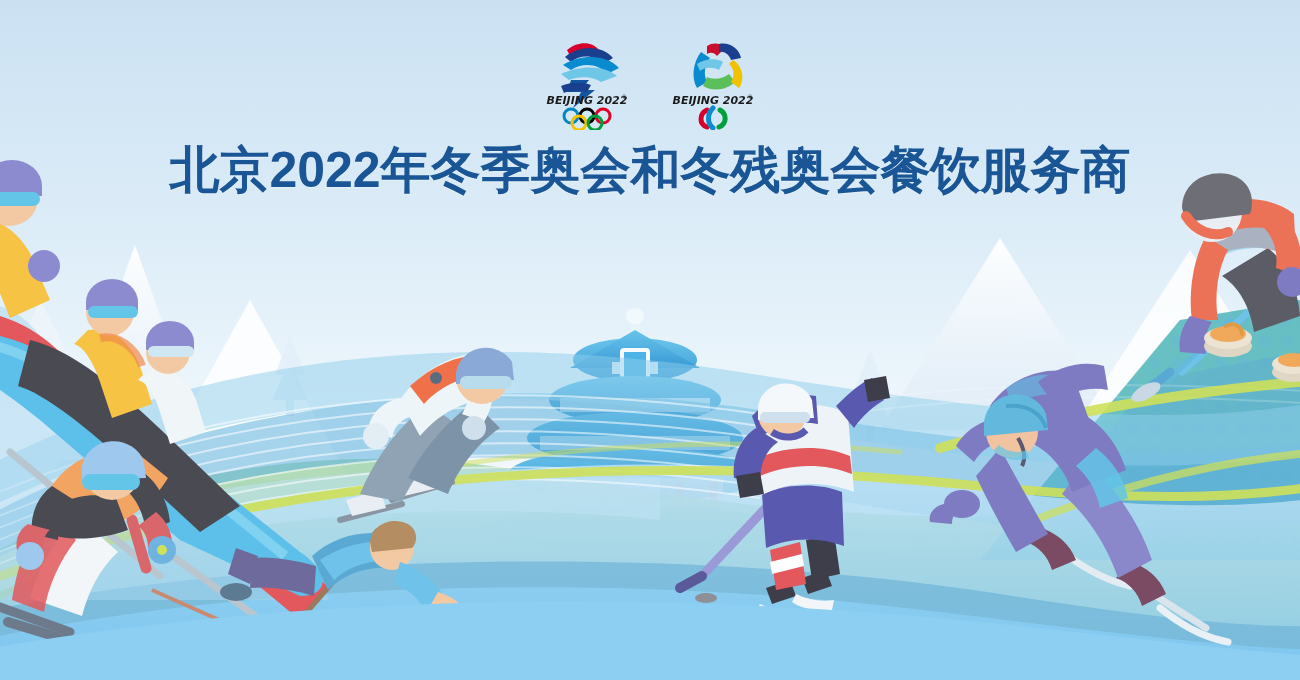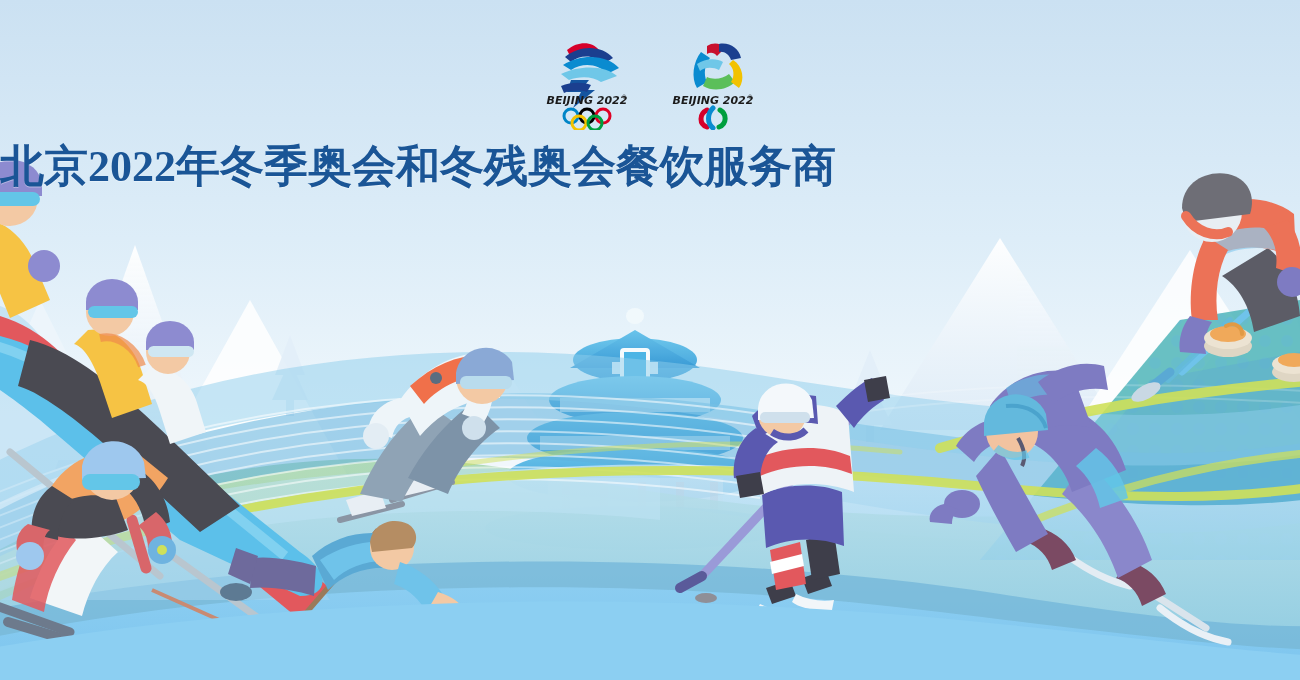--- a/index.html
+++ b/index.html
@@ -28,29 +28,29 @@
     z-index:40;
   }
   .emblem{width:100px;height:100px;position:relative;}
   .emblem svg{display:block;width:100px;height:100px;}
 
   
   #title{
     position:absolute;
     left:0;right:0;
     top:144px;
-    text-align:left;
+    text-align:center;
     z-index:45;
     color:#1a5596;
-    font-size:44px;
+    font-size:50px;
     line-height:1.06;
     font-weight:bold;
     letter-spacing:0px;
     white-space:nowrap;
-    font-family:Liberation Serif, serif;
+    font-family:Liberation Sans, sans-serif;
     text-shadow:0 1px 0 rgba(255,255,255,.35);
   }
 </style>
 </head>
 <body>
 
 <div id="banner">
 
   <div class="layer">
     <svg viewBox="0 0 1300 680" preserveAspectRatio="none" xmlns="http://www.w3.org/2000/svg">

